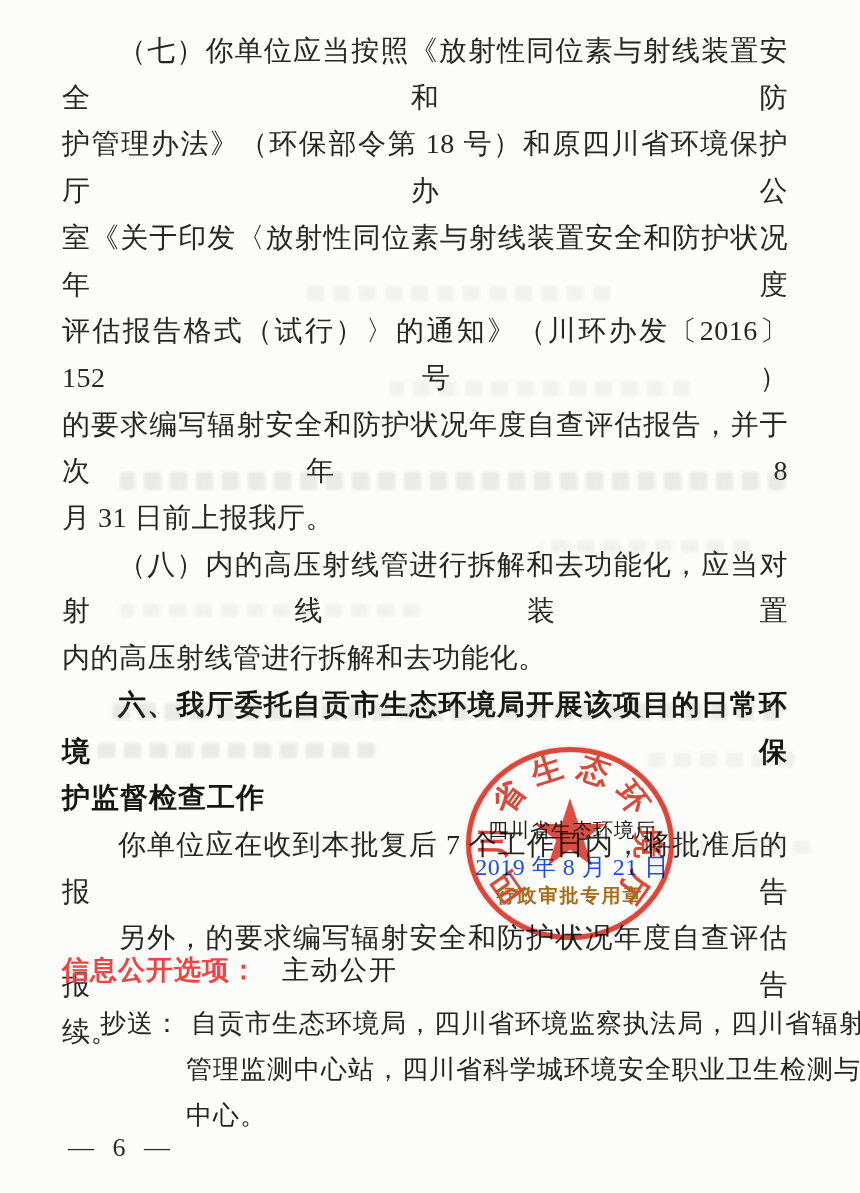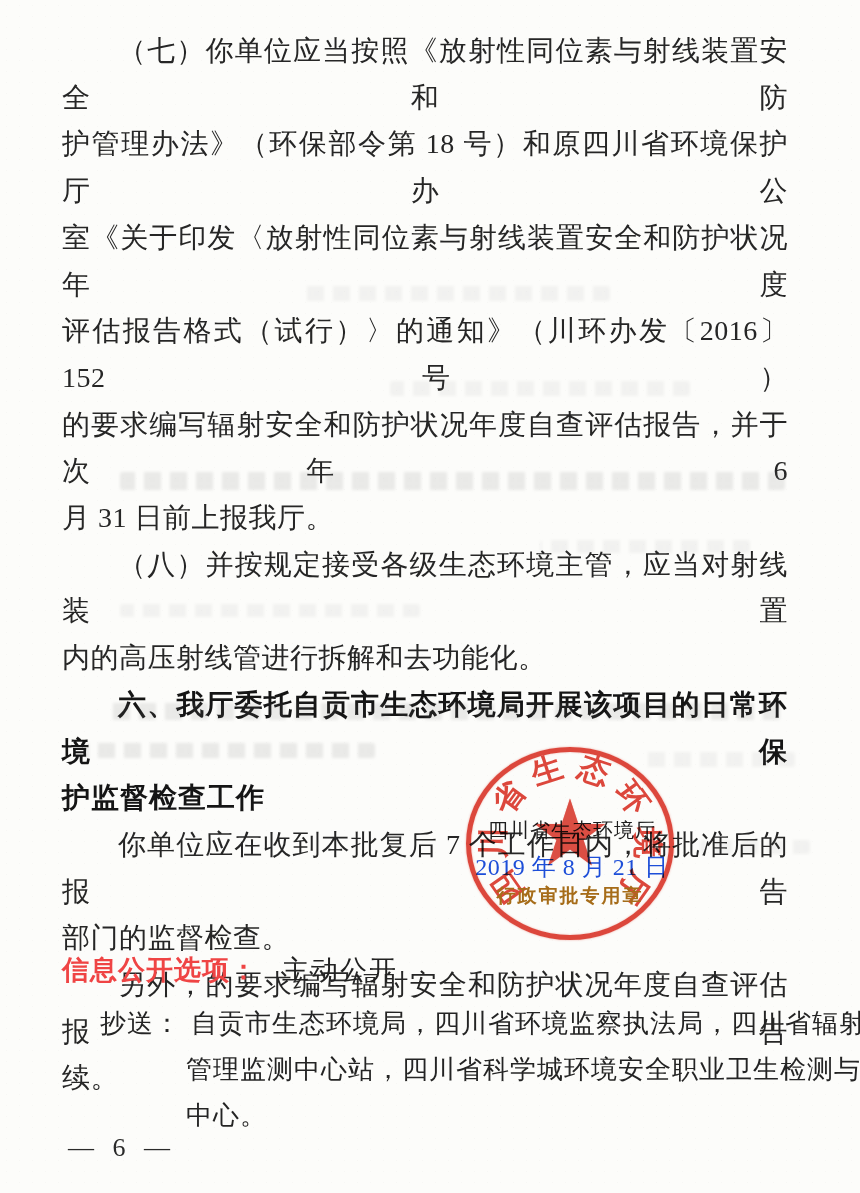--- a/index.html
+++ b/index.html
@@ -95,28 +95,27 @@
 </head>
 <body>
 
 <div class="paper-noise"></div>
 
 <div class="doc-body" id="doc-body">
     <div class="bline ind fill">（七）你单位应当按照《放射性同位素与射线装置安全和防</div>
     <div class="bline fill">护管理办法》（环保部令第 18 号）和原四川省环境保护厅办公</div>
     <div class="bline fill">室《关于印发〈放射性同位素与射线装置安全和防护状况年度</div>
     <div class="bline fill">评估报告格式（试行）〉的通知》（川环办发〔2016〕152 号）</div>
-    <div class="bline fill">的要求编写辐射安全和防护状况年度自查评估报告，并于次年 6</div>
+    <div class="bline fill">的要求编写辐射安全和防护状况年度自查评估报告，并于次年 8</div>
     <div class="bline">月 31 日前上报我厅。</div>
-    <div class="bline ind fill">（八）并按规定接受各级生态环境主管，应当对射线装置</div>
+    <div class="bline ind fill">（八）内的高压射线管进行拆解和去功能化，应当对射线装置</div>
     <div class="bline">内的高压射线管进行拆解和去功能化。</div>
     <div class="bline ind fill bold">六、我厅委托自贡市生态环境局开展该项目的日常环境保</div>
     <div class="bline bold">护监督检查工作</div>
     <div class="bline ind fill">你单位应在收到本批复后 7 个工作日内，将批准后的报告</div>
-    <div class="bline">部门的监督检查。</div>
     <div class="bline ind fill">另外，的要求编写辐射安全和防护状况年度自查评估报告</div>
     <div class="bline">续。</div>
   </div>
 
 <div class="ghost soft" style="left:300px;top:286px;width:310px;height:15px;"></div>
 <div class="ghost soft" style="left:390px;top:381px;width:300px;height:15px;"></div>
 <div class="ghost" style="left:120px;top:472px;width:665px;height:18px;"></div>
 <div class="ghost soft" style="left:540px;top:540px;width:210px;height:13px;"></div>
 <div class="ghost soft" style="left:120px;top:604px;width:300px;height:13px;"></div>
 <div class="ghost" style="left:110px;top:703px;width:670px;height:17px;"></div>

